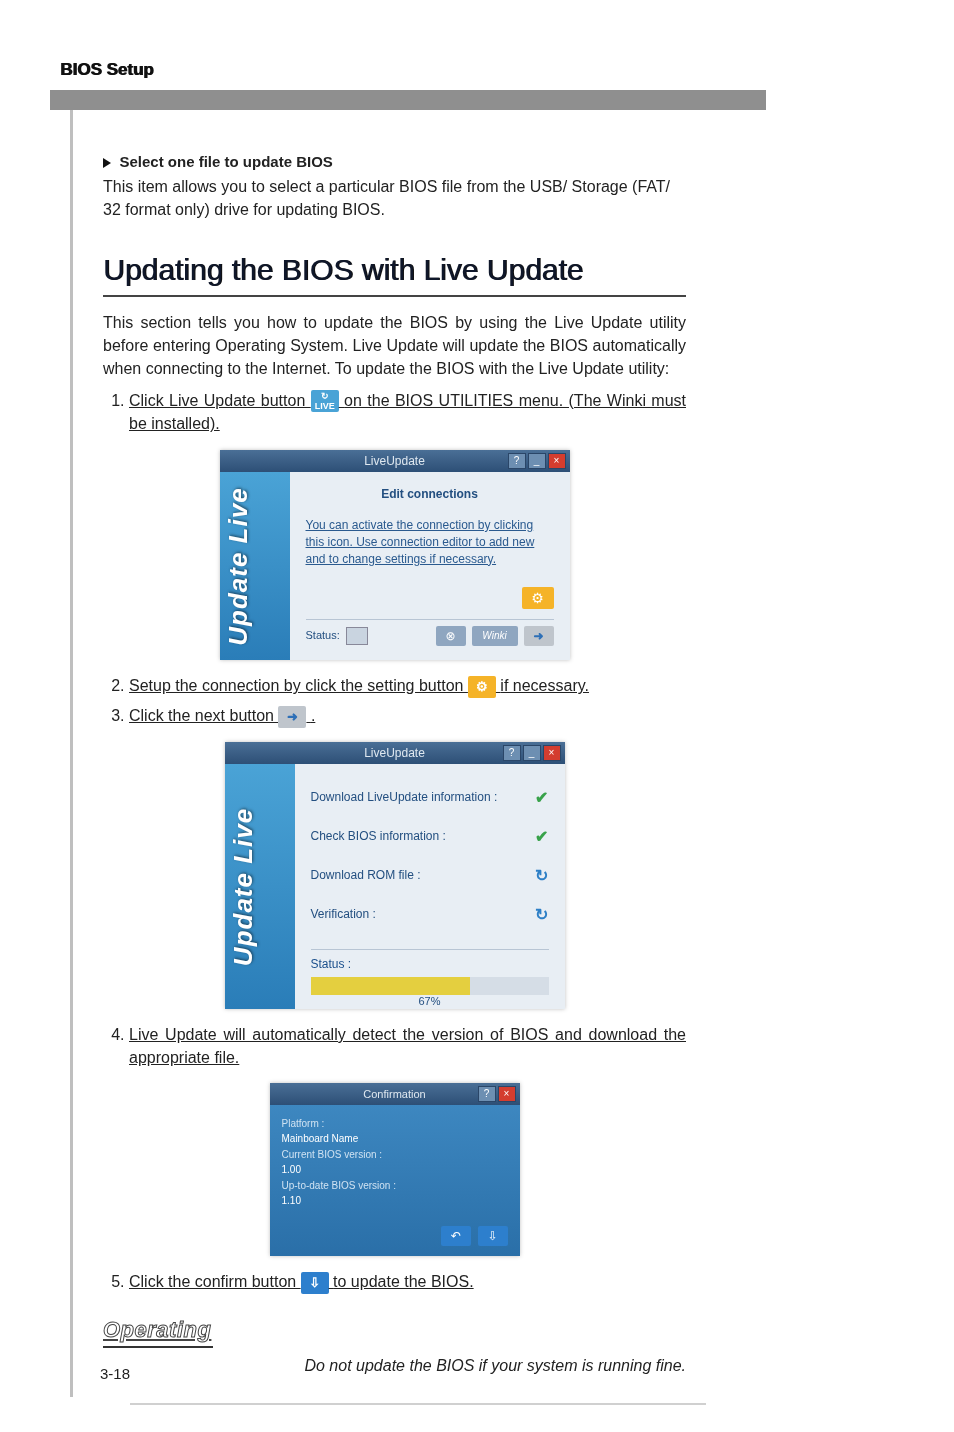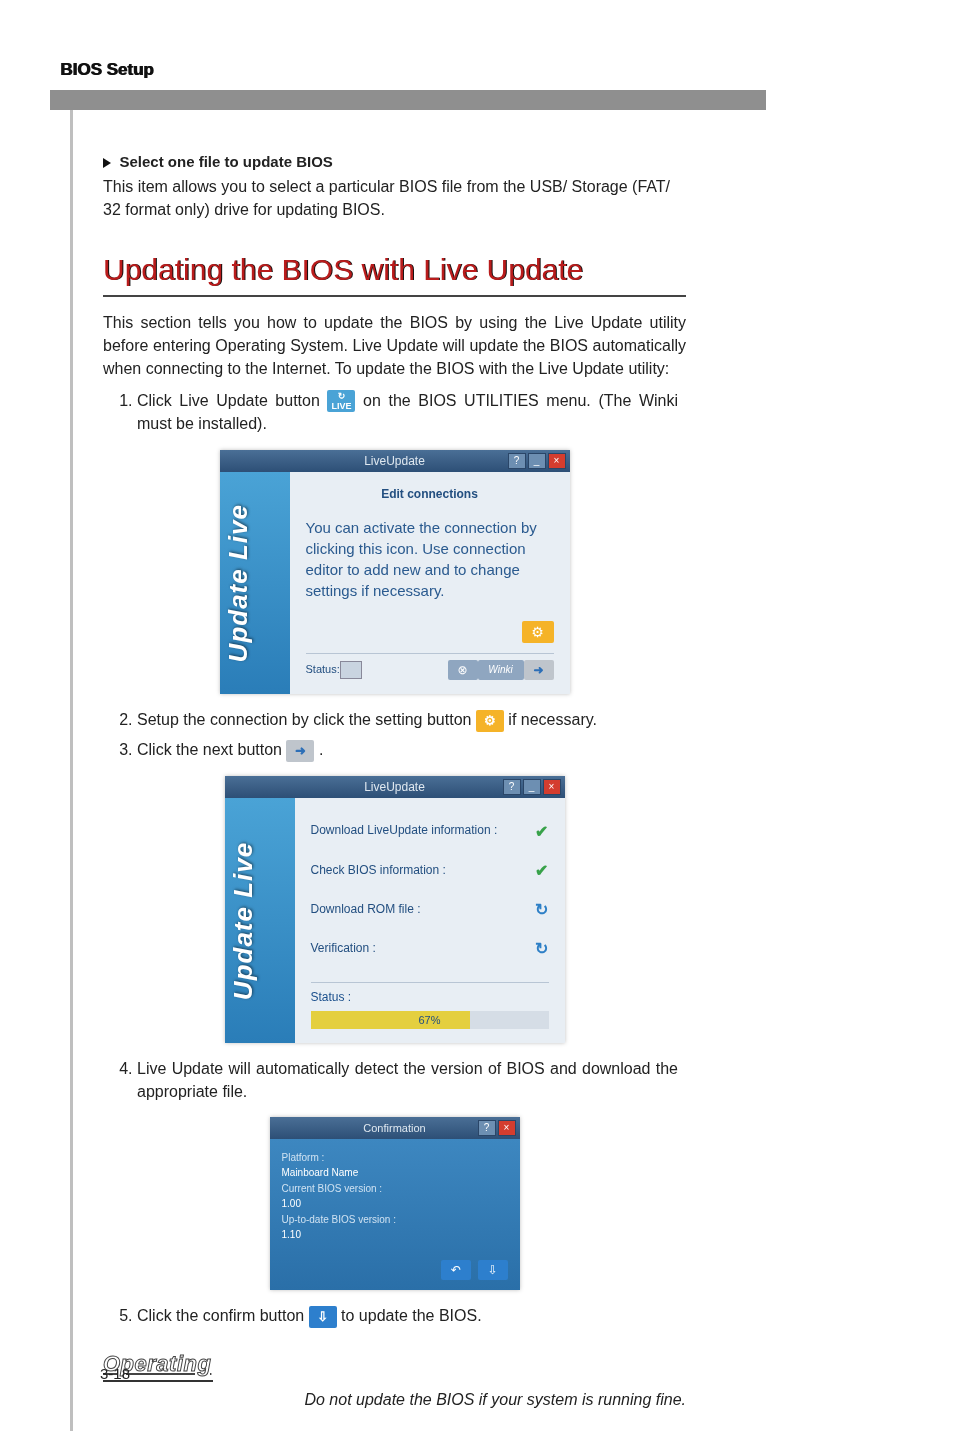--- a/index.html
+++ b/index.html
@@ -3,58 +3,58 @@
 <meta charset="utf-8">
 <style>
 html,body{margin:0;padding:0;background:#fff;font-family:Arial,Helvetica,sans-serif;color:#222;}
 .page{width:786px;height:1432px;position:relative;box-sizing:border-box;padding:60px 80px 50px 60px;border-radius:27px;}
 .hdr{font-weight:bold;font-size:17px;color:#111;text-shadow:1px 0 0 #111;}
 .hdr-bar{background:#8f8f8f;height:20px;margin:10px -60px 0 -10px;}
 .thin-rule{border:none;border-top:2px solid #d0d0d0;margin:6px 0 0 0;}
 .content{border-left:3px solid #bfbfbf;margin-left:10px;padding:40px 20px 20px 30px;font-size:16px;line-height:1.45;}
 .subhead{font-weight:bold;font-size:15px;}
 .tri{display:inline-block;width:0;height:0;border-top:5px solid transparent;border-bottom:5px solid transparent;border-left:8px solid #111;margin-right:4px;vertical-align:middle;}
-h2.section{font-size:30px;font-weight:normal;color:#b91c1c;margin:26px 0 4px 0;text-shadow:1px 0 0 #111;}
+h2.section{font-size:30px;font-weight:normal;color:#0f172a;margin:26px 0 4px 0;text-shadow:1px 0 0 #111;}
 .section-rule{border:none;border-top:2px solid #444;margin:0 0 14px 0;}
 .justify{text-align:justify;}
 ol.steps{padding-left:26px;margin:8px 0;}
-ol.steps li{margin:6px 8px;}
+ol.steps li{margin:6px 0;text-decoration:underline;}
 .important{font-style:italic;font-weight:bold;font-size:22px;color:#fff;-webkit-text-stroke:1px #444;text-decoration:underline;letter-spacing:.5px;margin:20px 0 0 0;}
 .important-rule{border:none;border-top:2px solid #333;width:110px;margin:0 0 6px 0;}
 .note{font-style:italic;font-size:16px;text-align:right;}
 .footer{position:absolute;bottom:50px;left:100px;font-size:15px;}
 
 .shot{margin:14px auto;box-shadow:0 0 4px rgba(0,0,0,.25);position:relative;font-size:12px;color:#1a4f8c;}
 .shot .titlebar{background:linear-gradient(#4a6f96,#2d4f76);color:#dfe8f0;height:22px;line-height:22px;text-align:center;font-size:12px;position:relative;}
 .shot .winbtns{position:absolute;right:4px;top:3px;display:flex;gap:2px;}
 .shot .winbtns span{width:16px;height:14px;background:#6d8fb2;border:1px solid #2a4668;font-size:10px;line-height:14px;text-align:center;color:#fff;}
 .shot .winbtns span.close{background:#d43d2f;}
 .shot-body{background:linear-gradient(#4aa3d6,#2a7db8);display:flex;}
 .side-logo{width:70px;color:#fff;font-weight:bold;font-style:italic;font-size:26px;writing-mode:vertical-rl;transform:rotate(180deg);text-align:center;padding:10px 0;text-shadow:1px 1px 3px rgba(0,0,0,.5);letter-spacing:1px;}
 .pane{flex:1;background:#e8eef4;padding:14px 16px;display:flex;flex-direction:column;}
 .shot1{width:350px;}
 .shot1 .pane-title{font-weight:bold;color:#234f80;text-align:center;margin-bottom:14px;}
-.shot1 .pane-text{color:#2a5a8f;font-size:15px;line-height:1.4;margin-bottom:20px;}
+.shot1 .pane-text{color:#2a5a8f;font-size:12px;line-height:1.4;margin-bottom:20px;text-decoration:underline;}
 .shot1 .setting-row{text-align:right;margin-bottom:10px;}
 .shot1 .gear{display:inline-block;width:32px;height:22px;background:#f5b328;border-radius:2px;color:#fff;text-align:center;line-height:22px;font-size:14px;}
-.shot1 .bottom{border-top:1px solid #b8c5d4;padding-top:6px;display:flex;align-items:center;}
+.shot1 .bottom{border-top:1px solid #b8c5d4;padding-top:6px;display:flex;align-items:center;gap:6px;}
 .shot1 .bottom .status{font-size:11px;color:#234f80;}
 .shot1 .bottom .mon{width:20px;height:16px;background:#c9d4e0;border:1px solid #889;}
 .shot1 .bottom .spacer{flex:1;}
 .shot1 .bottom .btn{width:30px;height:20px;background:#8fa6c0;border-radius:2px;color:#fff;text-align:center;line-height:20px;font-size:12px;}
 .shot1 .bottom .btn.winki{width:46px;font-style:italic;font-size:10px;}
 .shot1 .bottom .btn.next{background:#bfc5cc;color:#2d6fb7;font-weight:bold;}
 .shot2{width:340px;}
 .shot2 .row{display:flex;justify-content:space-between;align-items:center;margin:8px 0;font-size:12px;color:#234f80;}
 .shot2 .ok{color:#38a24a;font-size:16px;font-weight:bold;}
 .shot2 .spin{color:#2d7fc6;font-size:16px;font-weight:bold;}
 .shot2 .divider{border-top:1px solid #b8c5d4;margin-top:14px;padding-top:6px;}
 .shot2 .prog-wrap{background:#d5dde6;height:18px;position:relative;margin-top:4px;}
 .shot2 .prog{background:#e4cf3f;height:100%;width:67%;}
-.shot2 .prog-label{position:absolute;width:100%;top:0;text-align:center;font-size:11px;color:#234f80;line-height:18px;}
+.shot2 .prog-label{position:absolute;width:100%;top:15px;text-align:center;font-size:11px;color:#234f80;line-height:18px;}
 .shot3{width:250px;}
 .shot3 .titlebar{font-size:11px;}
 .shot3 .body3{background:linear-gradient(#3d87c0,#2a6fa8);padding:10px 12px;color:#cfe2f2;font-size:10px;}
 .shot3 .row3{display:flex;justify-content:space-between;margin:2px 0;flex-direction:column;}
 .shot3 .row3 .v{color:#fff;font-size:10px;}
 .shot3 .btns3{text-align:right;margin-top:18px;}
 .shot3 .btns3 span{display:inline-block;width:30px;height:20px;background:#2d7fcd;border-radius:2px;margin-left:4px;color:#fff;text-align:center;line-height:20px;font-size:12px;}
 .shot3 .btns3 span.confirm{background:#2d7fcd;}
 .inline-icon{display:inline-block;vertical-align:middle;width:28px;height:22px;border-radius:2px;text-align:center;line-height:22px;font-size:13px;color:#fff;font-weight:bold;}
 .ii-live{background:#4aa3d6;font-size:9px;line-height:10px;padding-top:1px;box-sizing:border-box;}

